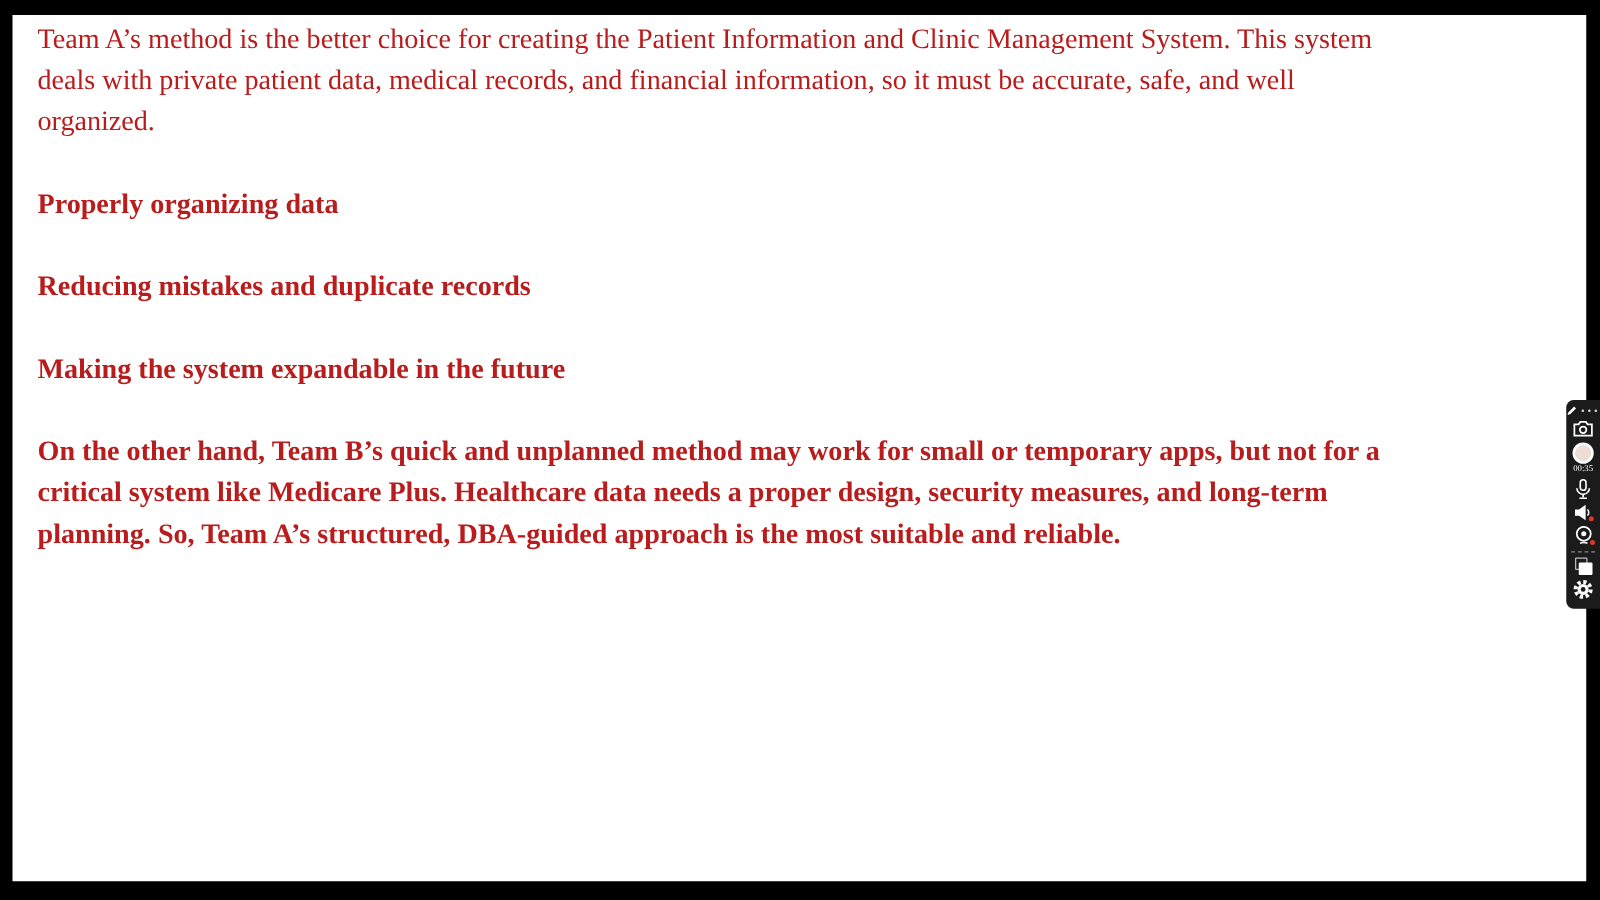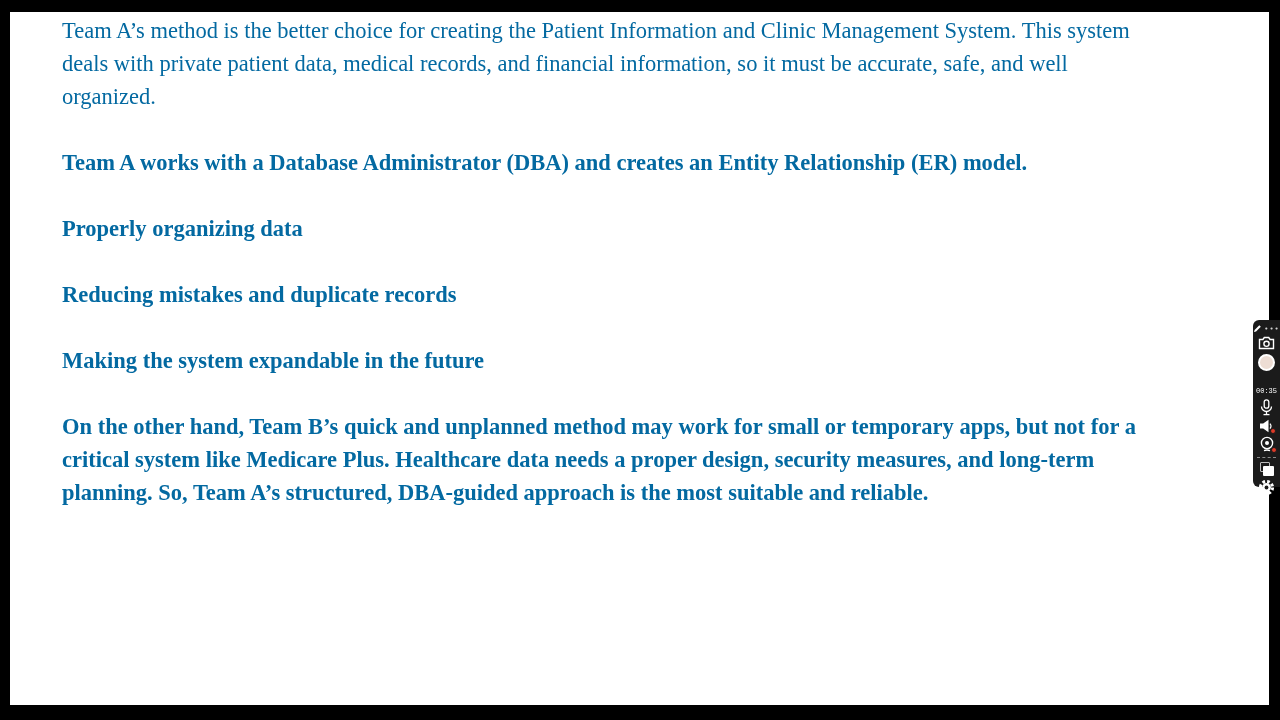--- a/index.html
+++ b/index.html
@@ -25,22 +25,21 @@
     width: 1259px; height: 693px;
     background: #ffffff;
     overflow: hidden;
   }
   .content {
     position: absolute;
     left: 20px; top: 0;
     width: 1212px;
     font-size: 22.5px;
     line-height: 33px;
-    color: #0369a1;
-    margin-left: 32px;
+    color: #b91c1c;
   }
   .para { margin: 0; }
   .para.first { margin-top: 2px; }
   .para.gap { margin-top: 33px; }
   .para.bold .line { font-weight: bold; }
   .line { white-space: nowrap; }
 
   
   .rec-toolbar {
     position: absolute;
@@ -67,24 +66,24 @@
   .dots { color: #cfcfcf; font-family: "DejaVu Sans", sans-serif; font-size: 7px; line-height: 6px; letter-spacing: 1px; }
   .record-btn {
     width: 17px; height: 17px;
     border-radius: 50%;
     border: 2.5px solid #ffffff;
     background: #edddd4;
     margin-top: 4px;
   }
   .timer {
     color: #ffffff;
-    font-family: Liberation Mono, monospace;
+    font-family: Liberation Serif, serif;
     font-size: 7px;
     line-height: 9px;
-    margin-top: 16px;
+    margin-top: 0;
   }
   .badge {
     position: absolute;
     right: -2px; bottom: -1px;
     width: 6px; height: 6px;
     border-radius: 50%;
     background: #de3a27;
     border: 1px solid #1b1b1b;
   }
   .divider {
@@ -116,23 +115,20 @@
 
 <div class="page">
   <div class="content">
 
     <p class="para first">
       <span class="line">Team A’s method is the better choice for creating the Patient Information and Clinic Management System. This system</span><br>
       <span class="line">deals with private patient data, medical records, and financial information, so it must be accurate, safe, and well</span><br>
       <span class="line">organized.</span>
     </p>
 
-    <p class="para bold gap">
-      <span class="line">Team A works with a Database Administrator (DBA) and creates an Entity Relationship (ER) model.</span>
-    </p>
 
     <p class="para bold gap">
       <span class="line">Properly organizing data</span>
     </p>
     <p class="para bold gap">
       <span class="line">Reducing mistakes and duplicate records</span>
     </p>
     <p class="para bold gap">
       <span class="line">Making the system expandable in the future</span>
     </p>

